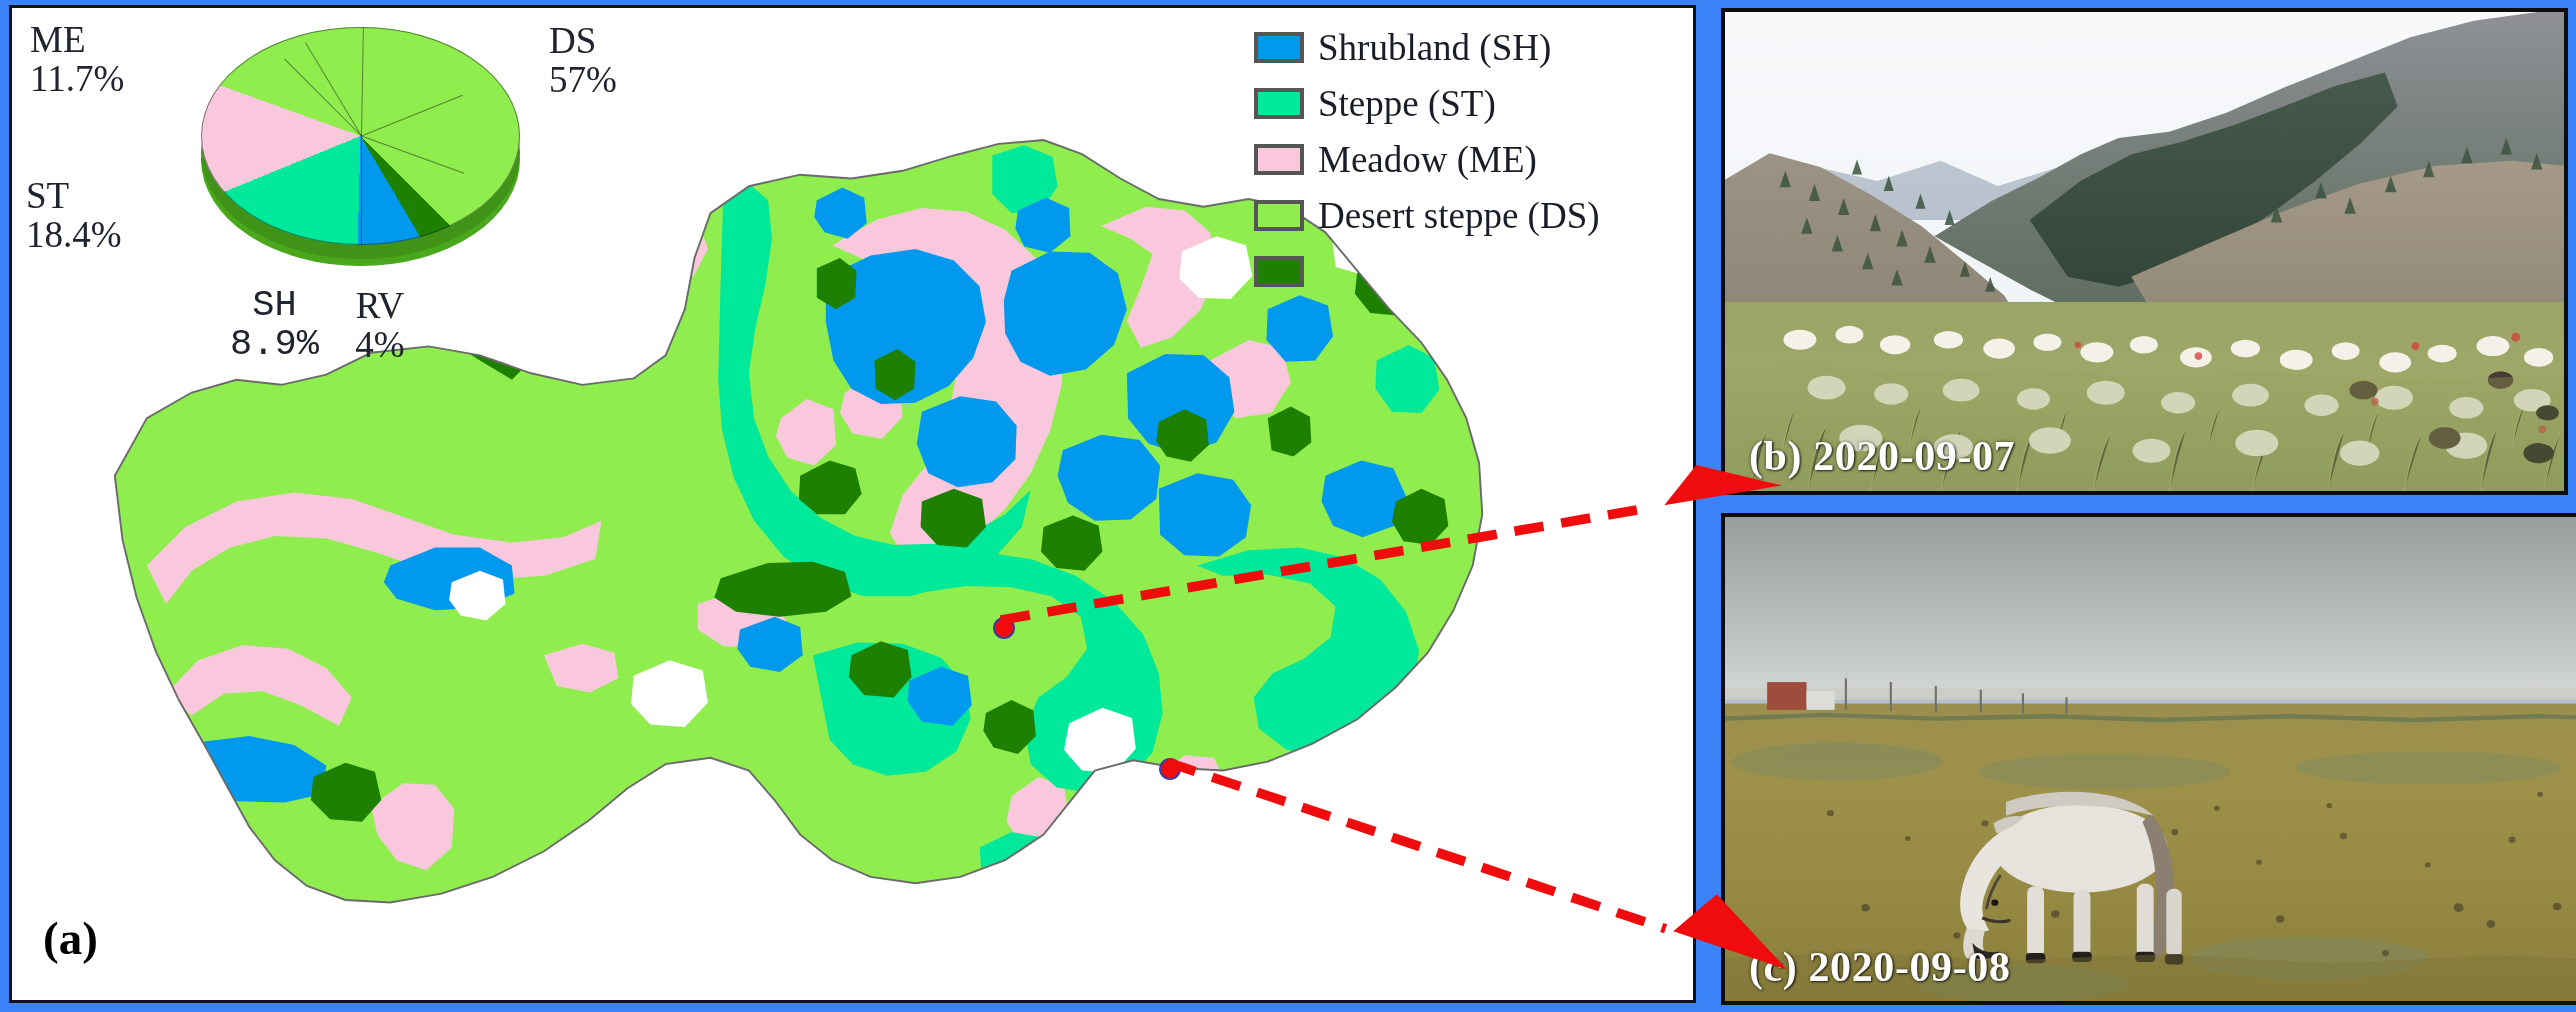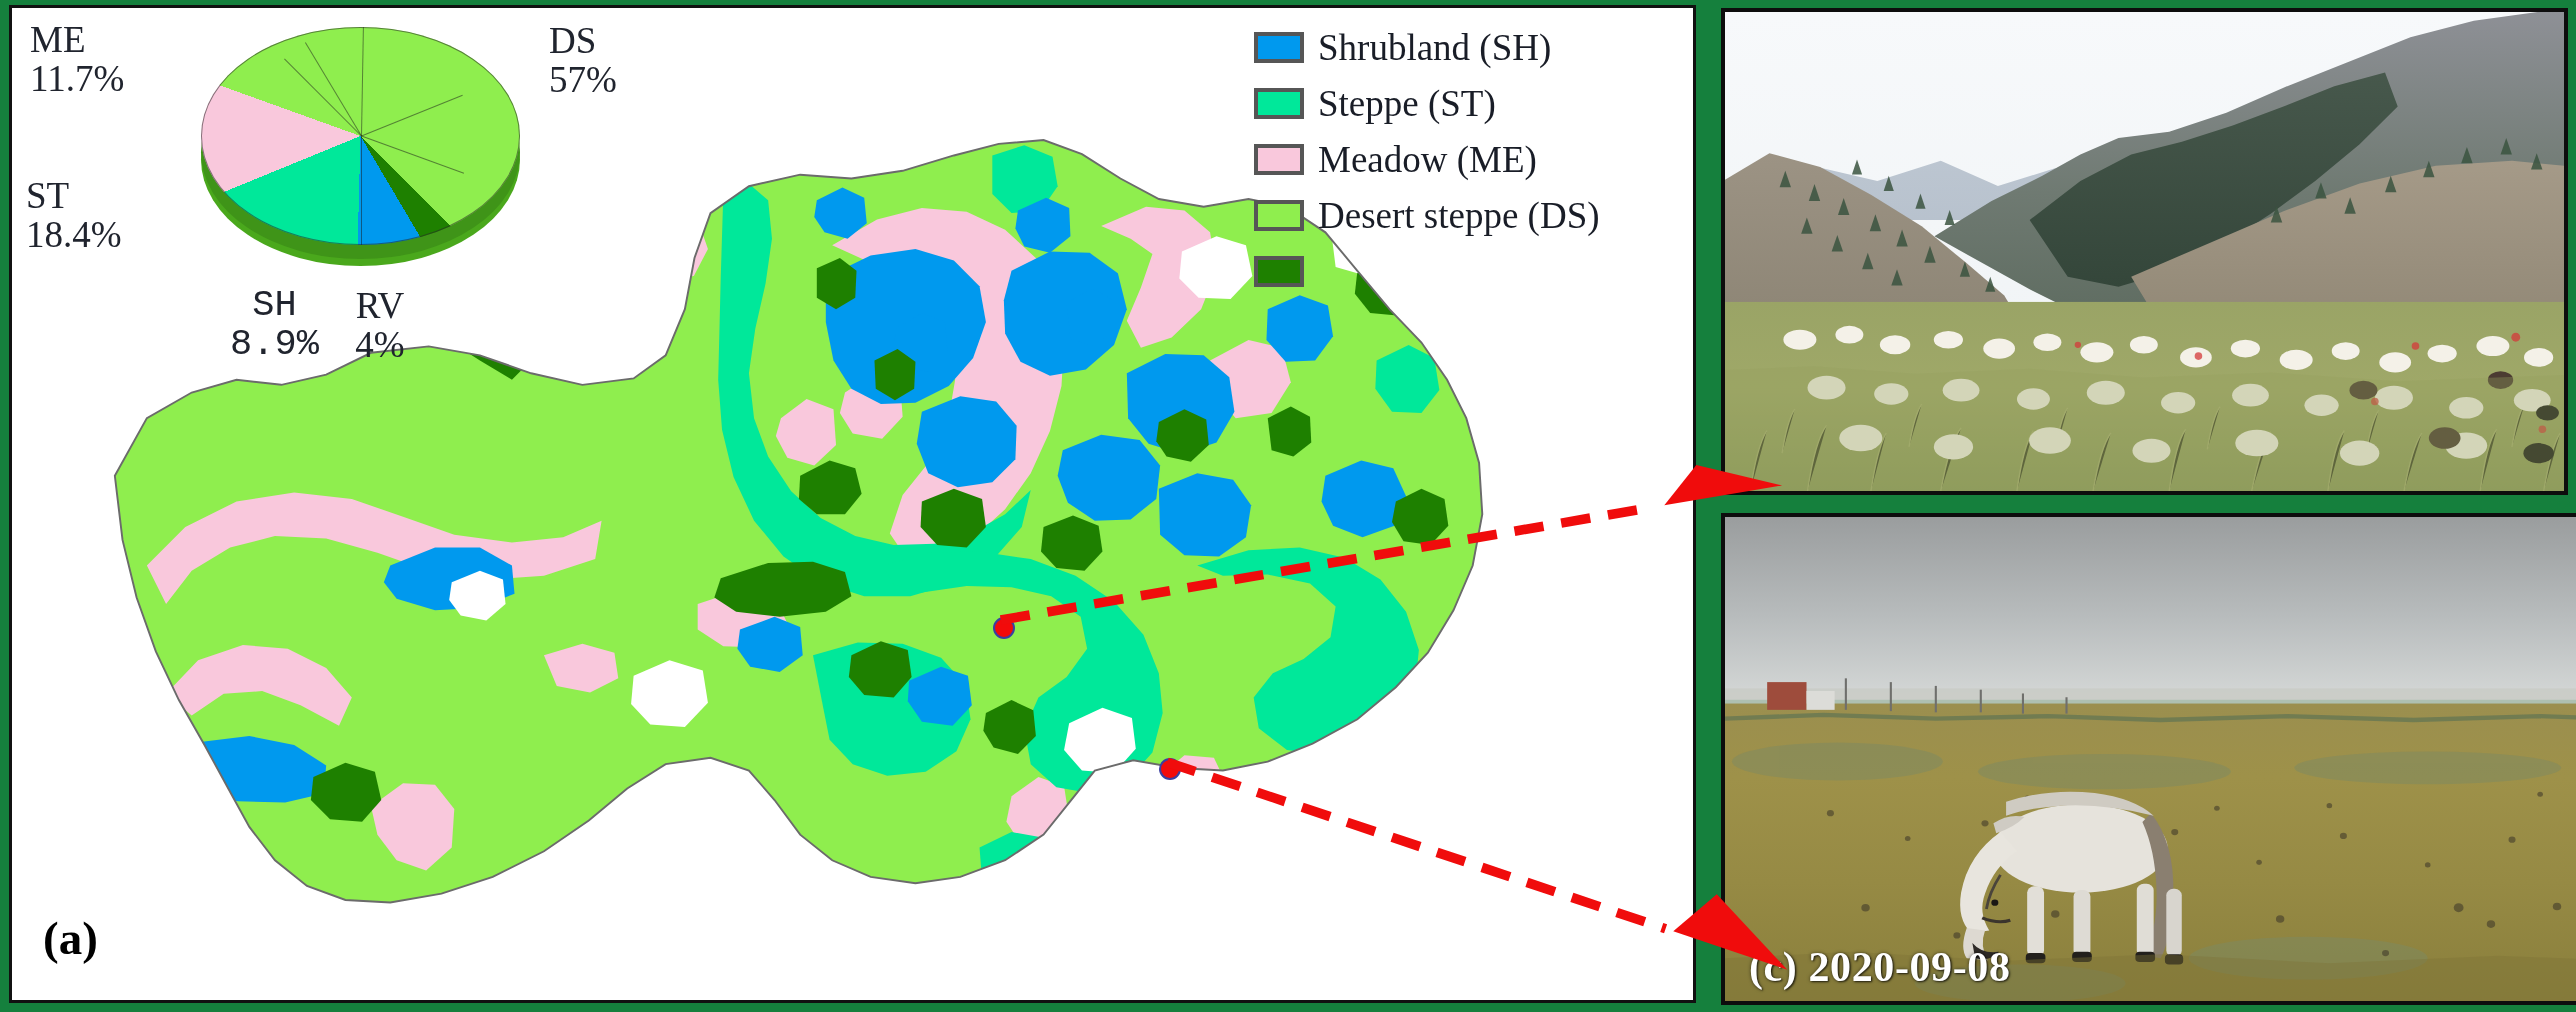--- a/index.html
+++ b/index.html
@@ -1,17 +1,17 @@
 <!DOCTYPE html>
 <html style="font-size:10.3px"><head>
 <meta charset="utf-8">
 <style>
   html,body{margin:0;padding:0;background:#ffffff;}
   body{width:2576px;height:1012px;font-family:"Liberation Serif",serif;overflow:hidden;}
-  #root{position:relative;width:2576px;height:1012px;background:#15803d;}
+  #root{position:relative;width:2576px;height:1012px;background:#3b82f6;}
 
   
   #panel-a{position:absolute;left:9px;top:5.1px;width:1687px;height:998px;
            background:#ffffff;border:3.8px solid #111;box-sizing:border-box;}
   #panel-a-inner{position:absolute;inset:0;overflow:hidden;}
 
   
   #pie-wrap{position:absolute;left:170px;top:11.5px;width:378px;height:275px;}
   .pie-depth{position:absolute;left:19px;top:33px;width:319px;height:213px;border-radius:50%;
              background:#4aa81c;}
@@ -427,20 +427,21 @@
             <circle cx="1088" cy="530" r="6"></circle>
           <circle cx="746" cy="546" r="6"></circle>
             <circle cx="1024" cy="618" r="6"></circle>
           <circle cx="1288" cy="662" r="6"></circle>
             <circle cx="556" cy="528" r="5"></circle>
         </g>
       </g>
       <path d="M0,568 L140,562 L300,574 L480,566 L660,580 L860,572 L1060,586 L1322,576
                L1322,760 L0,760 Z" fill="#95a05e" opacity=".35"></path>
     </svg>
+    <div class="photo-cap">(b) 2020-09-07</div>
   </div>
 
   <div class="photo" id="photo-c">
     <svg class="ph-svg" viewBox="0 0 1322 768" preserveAspectRatio="none">
       <defs>
         <linearGradient id="skyC" x1="0" y1="0" x2="0" y2="1">
           <stop offset="0%" stop-color="#9a9d9e"></stop>
             <stop offset="55%" stop-color="#b8bcbd"></stop>
           <stop offset="100%" stop-color="#d5d8d7"></stop>
         </linearGradient>

